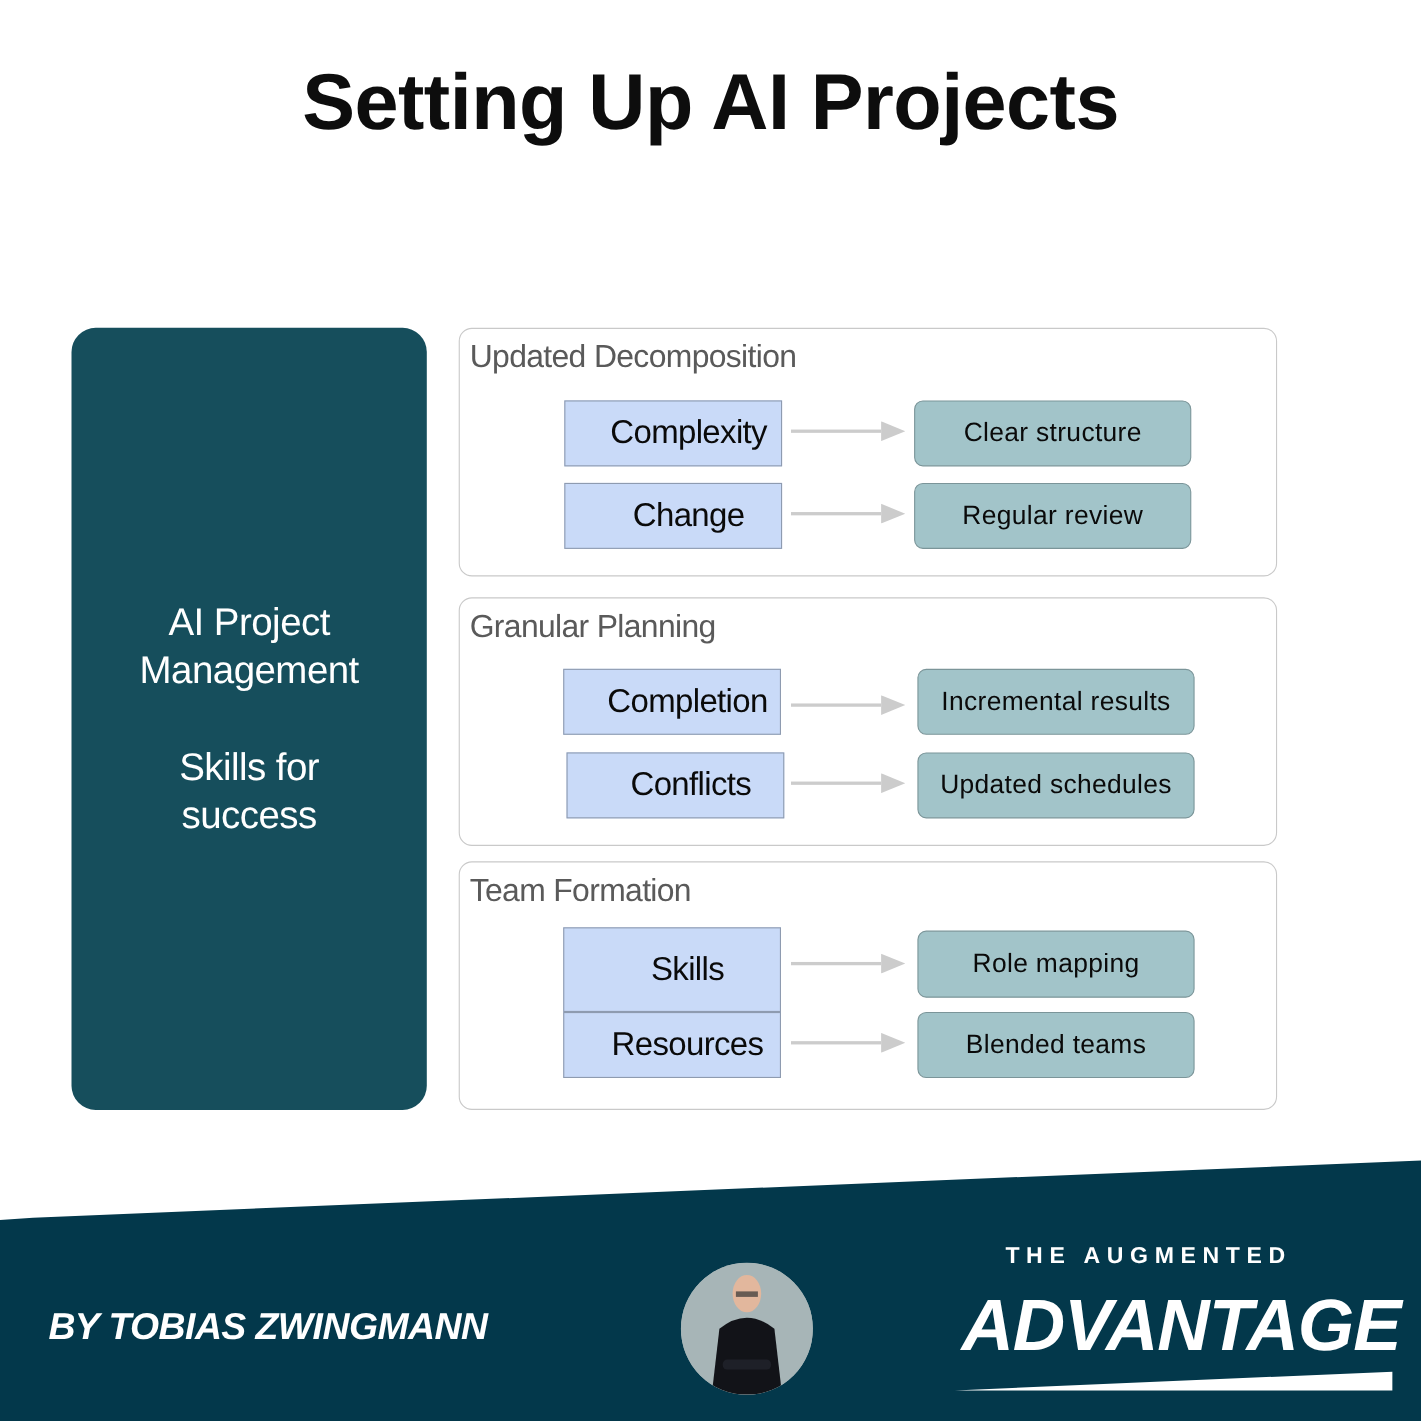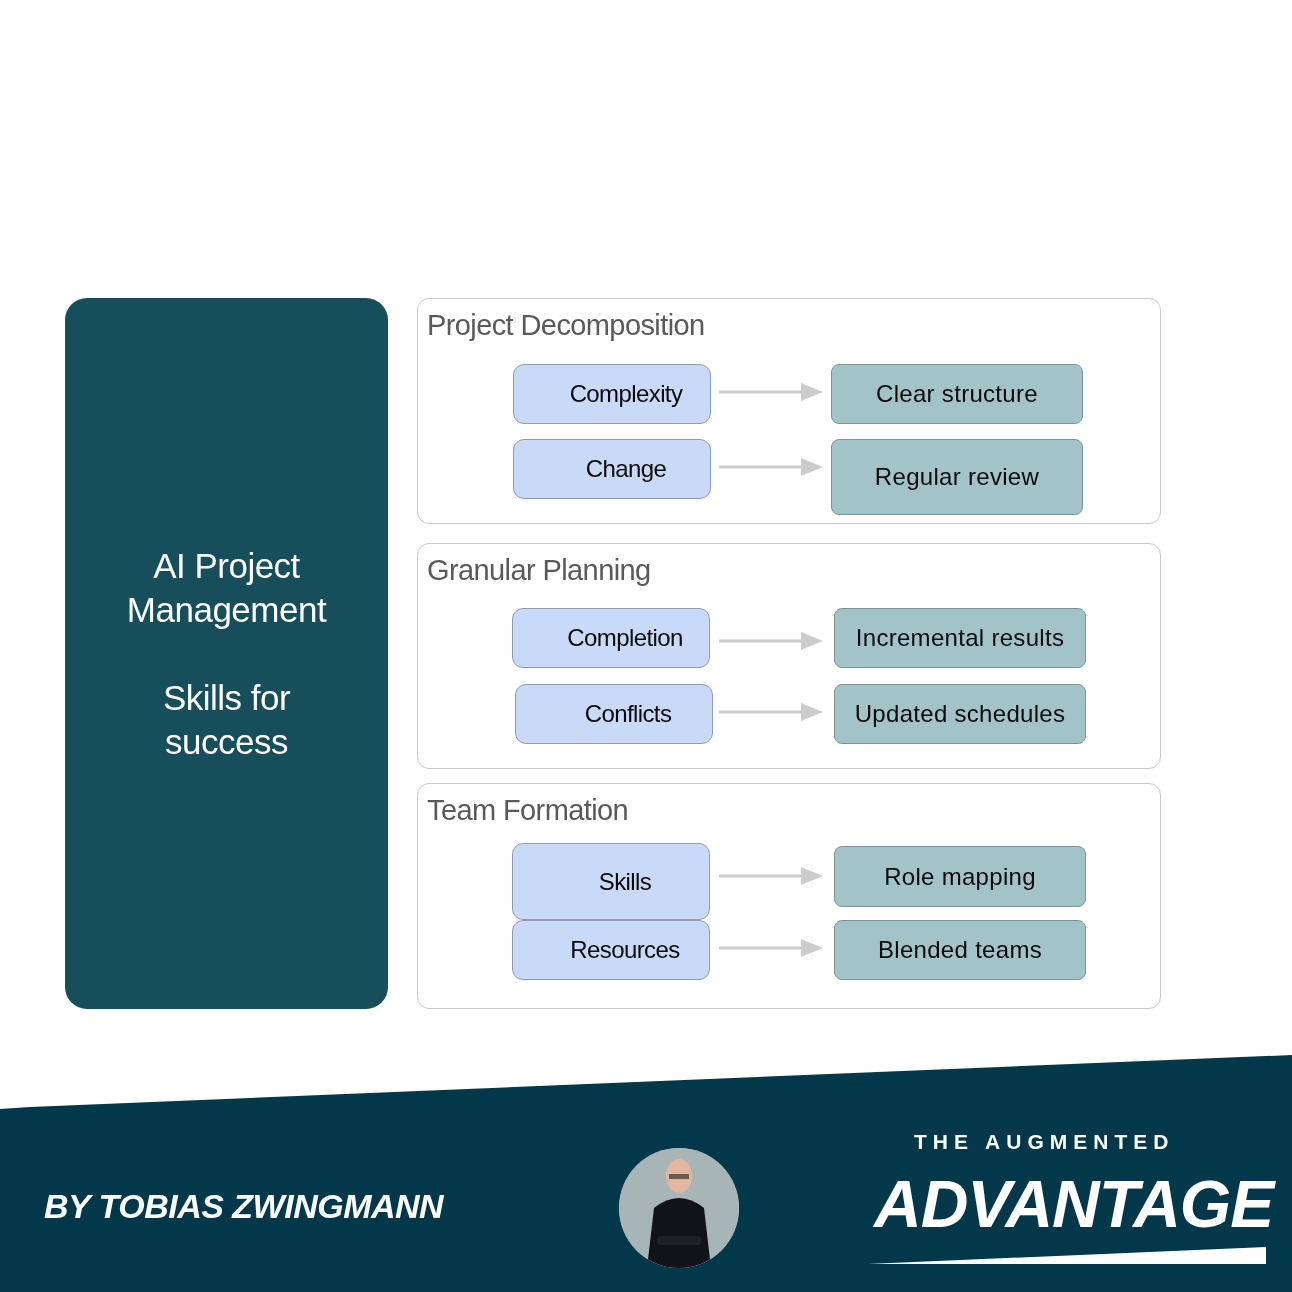--- a/index.html
+++ b/index.html
@@ -27,22 +27,22 @@
   .section {
     position: absolute; left: 417px; width: 744px;
     border: 1.5px solid #c9c9c9; border-radius: 12px; background: #ffffff;
   }
   .section-title {
     position: absolute; left: 9px; top: 8px;
     font-size: 29px; line-height: 36px; color: #5a5a5a; letter-spacing: -0.6px;
   }
   .box-left {
     position: absolute; background: #c9daf8; border: 1.5px solid #8e9bb0;
-    border-radius: 11px; display: flex; align-items: center; justify-content: center;
-    font-size: 24px; color: #0a0a0a; letter-spacing: -0.6px; padding-left: 28px;
+    border-radius: 0; display: flex; align-items: center; justify-content: center;
+    font-size: 30px; color: #0a0a0a; letter-spacing: -0.6px; padding-left: 28px;
   }
   .box-right {
     position: absolute; background: #a2c4c9; border: 1.5px solid #7b9599;
     border-radius: 8px; display: flex; align-items: center; justify-content: center;
     font-size: 24px; color: #0a0a0a; letter-spacing: 0.3px;
   }
   .arrow {
     position: absolute; width: 104px; height: 18px;
   }
 
@@ -68,44 +68,45 @@
     letter-spacing: -1px; line-height: 76px;
   }
   .brand-swoosh {
     position: absolute; left: 868px; top: 1244px; width: 398px; height: 22px;
   }
 </style>
 </head>
 <body>
 
 <div class="title">
+  <span>Setting Up AI Projects</span>
 </div>
 
 <div class="left-panel">
   <div class="lp-line">AI Project</div>
   <div class="lp-line">Management</div>
   <div class="gap"></div>
   <div class="lp-line">Skills for</div>
   <div class="lp-line">success</div>
 </div>
 
 <div class="section" style="top:298px;height:226px;">
-  <div class="section-title">Project Decomposition</div>
+  <div class="section-title">Updated Decomposition</div>
   <div class="box-left" style="left:95px;top:65px;width:198px;height:60px;">Complexity</div>
   <svg class="arrow" style="left:301px;top:84px;" viewBox="0 0 104 18">
       <rect x="0" y="7.5" width="82" height="3" fill="#cccccc"></rect>
       <polygon points="82,0 104,9 82,18" fill="#cccccc"></polygon>
     </svg>
   <div class="box-right" style="left:413px;top:65px;width:252px;height:60px;">Clear structure</div>
   <div class="box-left" style="left:95px;top:140px;width:198px;height:60px;">Change</div>
   <svg class="arrow" style="left:301px;top:159px;" viewBox="0 0 104 18">
       <rect x="0" y="7.5" width="82" height="3" fill="#cccccc"></rect>
       <polygon points="82,0 104,9 82,18" fill="#cccccc"></polygon>
     </svg>
-  <div class="box-right" style="left:413px;top:140px;width:252px;height:76px;">Regular review</div>
+  <div class="box-right" style="left:413px;top:140px;width:252px;height:60px;">Regular review</div>
 </div>
 
 <div class="section" style="top:543px;height:226px;">
   <div class="section-title">Granular Planning</div>
   <div class="box-left" style="left:94px;top:64px;width:198px;height:60px;">Completion</div>
   <svg class="arrow" style="left:301px;top:88px;" viewBox="0 0 104 18">
       <rect x="0" y="7.5" width="82" height="3" fill="#cccccc"></rect>
       <polygon points="82,0 104,9 82,18" fill="#cccccc"></polygon>
     </svg>
   <div class="box-right" style="left:416px;top:64px;width:252px;height:60px;">Incremental results</div>

